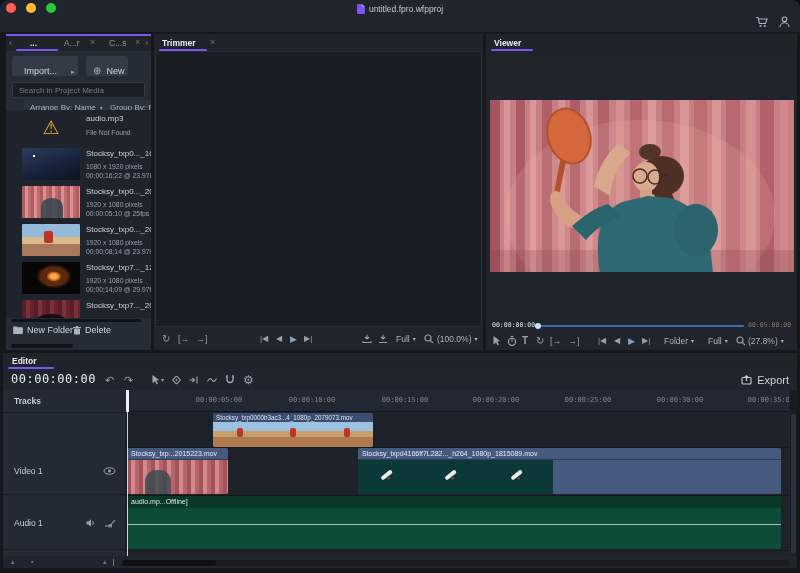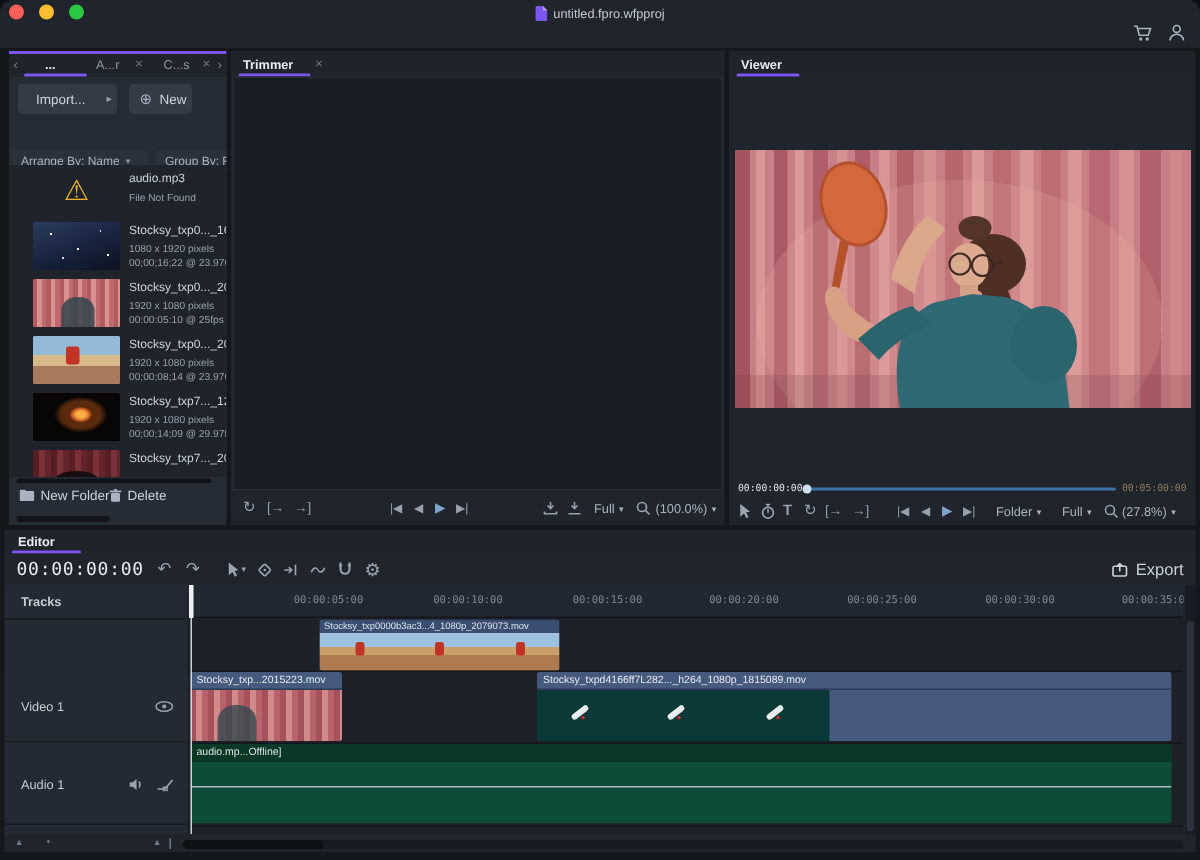--- a/index.html
+++ b/index.html
@@ -18,21 +18,21 @@
 
 .panel{position:absolute;background:#262c35;overflow:hidden}
 .tabbar{position:absolute;left:0;top:0;right:0;height:17px;background:#1f242b}
 .tab-label{position:absolute;top:4px;font-size:8.5px;color:#8d96a2;white-space:nowrap}
 .tab-active{color:#e8ecf1;font-weight:bold}
 .tab-close{position:absolute;top:3px;font-size:9px;color:#6b7480}
 .tab-underline{position:absolute;top:15px;height:2px;background:#7d55f0;border-radius:1px}
 .tab-arrow{position:absolute;top:4px;font-size:9px;color:#7b8490}
 
 .accent-top{position:absolute;left:0;top:0;width:100%;height:2px;background:#7d55f0}
-.btn{position:absolute;height:20px;background:#343b46;border-radius:3px;display:flex;align-items:center;gap:5px;padding:0 7px;font-size:9px;color:#ccd3da}
+.btn{position:absolute;height:20px;background:#343b46;border-radius:3px;display:flex;align-items:flex-end;gap:5px;padding:0 7px;font-size:9px;color:#ccd3da}
 .btn .divider{width:1px;height:12px;background:#262c35;margin:0 2px}
 .search{position:absolute;left:6px;top:48px;width:133px;height:16px;background:#1a1f26;border:1px solid #333a45;border-radius:2px;color:#aab3bf;font-size:8px;padding:0 6px;font-family:"Liberation Sans",sans-serif}
 .search::placeholder{color:#717b88}
 .seg{position:absolute;top:66px;height:14px;background:#2b313b;display:flex;align-items:center;gap:4px;padding:0 6px;font-size:8px;color:#aab3bf;white-space:nowrap}
 .media-list{position:absolute;left:0;top:76px;width:145px;height:208px;background:#1f242c;overflow:hidden}
 .media-item{position:relative;height:38px}
 .m-thumb{position:absolute;left:16px;top:2px;width:58px;height:32px;border-radius:1px;overflow:hidden}
 .m-name{position:absolute;left:80px;top:3px;width:65px;font-size:8px;color:#ccd3da;white-space:nowrap;overflow:hidden}
 .m-d1{position:absolute;left:80px;top:17px;width:65px;font-size:6.8px;color:#97a0ab;white-space:nowrap;overflow:hidden}
 .m-d2{position:absolute;left:80px;top:26px;width:65px;font-size:6.8px;color:#97a0ab;white-space:nowrap;overflow:hidden}
@@ -143,22 +143,23 @@
       </svg>
       <span>Import...</span>
       <span class="divider"></span>
       <span style="font-size:7px;color:#9aa3ae">▸</span>
     </div>
     <div class="btn" style="left:80px;top:22px;width:42px">
       <span style="font-size:10px;color:#aab3bf">⊕</span>
       <span>New</span>
     </div>
 
-
-    <div class="seg" style="left:2px;width:91px">
+    <input class="search" placeholder="Search in Project Media" style="">
+
+    <div class="seg" style="left:18px;width:91px">
       <span>Arrange By: Name</span>
       <span style="font-size:6px;color:#8b95a1">▾</span>
     </div>
     <div class="seg" style="left:98px;width:60px">
       <span>Group By: Folder</span>
     </div>
 
     <div class="media-list">
       <div class="media-item" style="height:36px">
         <div class="m-thumb">

